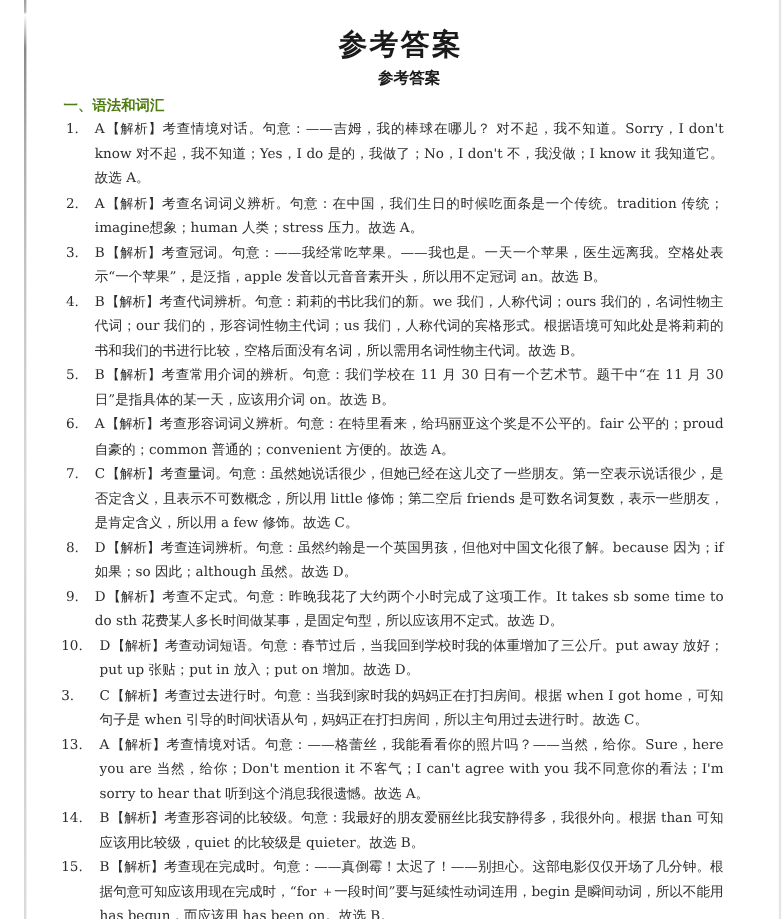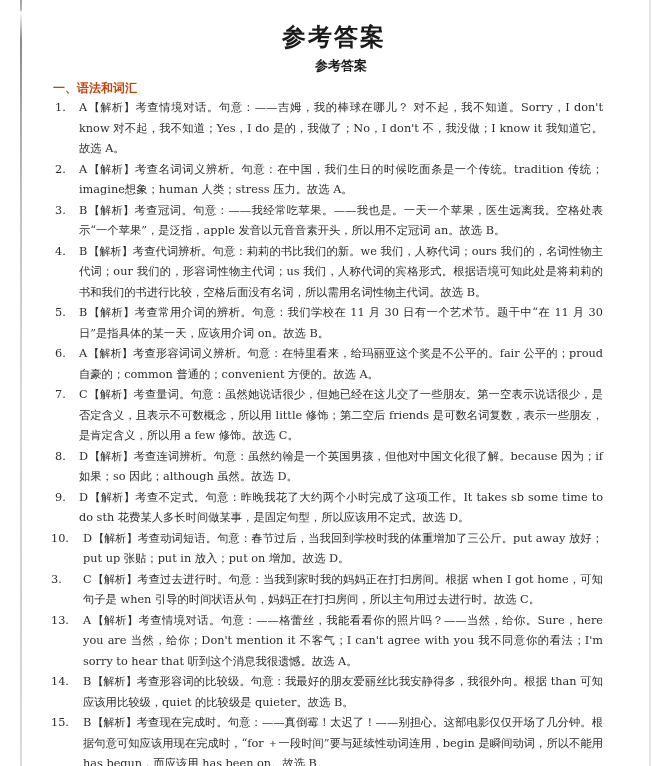--- a/index.html
+++ b/index.html
@@ -56,21 +56,21 @@
     font-size: 13px;
     color: #1a1a1a;
     line-height: 20px;
     margin-bottom: 2px;
     padding-left: 24px;
   }
   .section-heading {
     font-family: "DejaVu Sans", "Liberation Sans", sans-serif;
     font-weight: bold;
     font-size: 12px;
-    color: #c2410c;
+    color: #4d7c0f;
     line-height: 20px;
     margin-left: -2px;
   }
   .item {
     position: relative;
     padding-left: 24px;
     font-size: 11.3px;
     line-height: 20.5px;
     text-align: justify;
     color: #2c2c2c;

